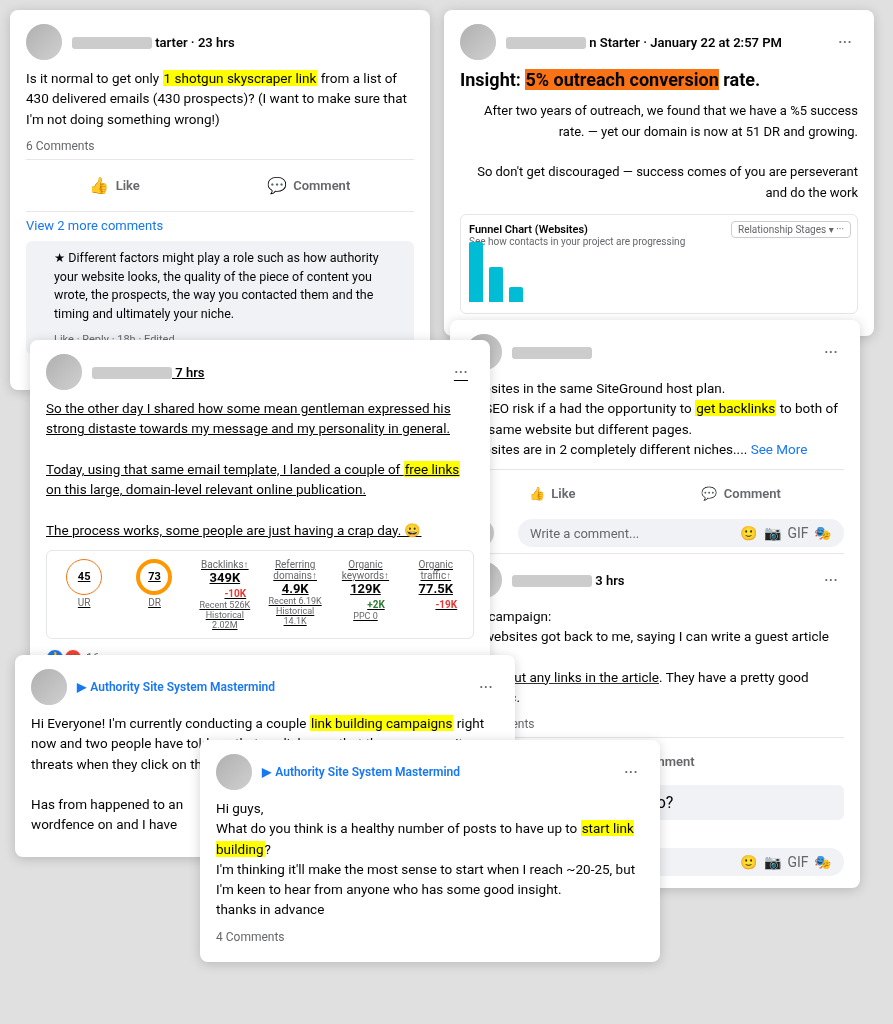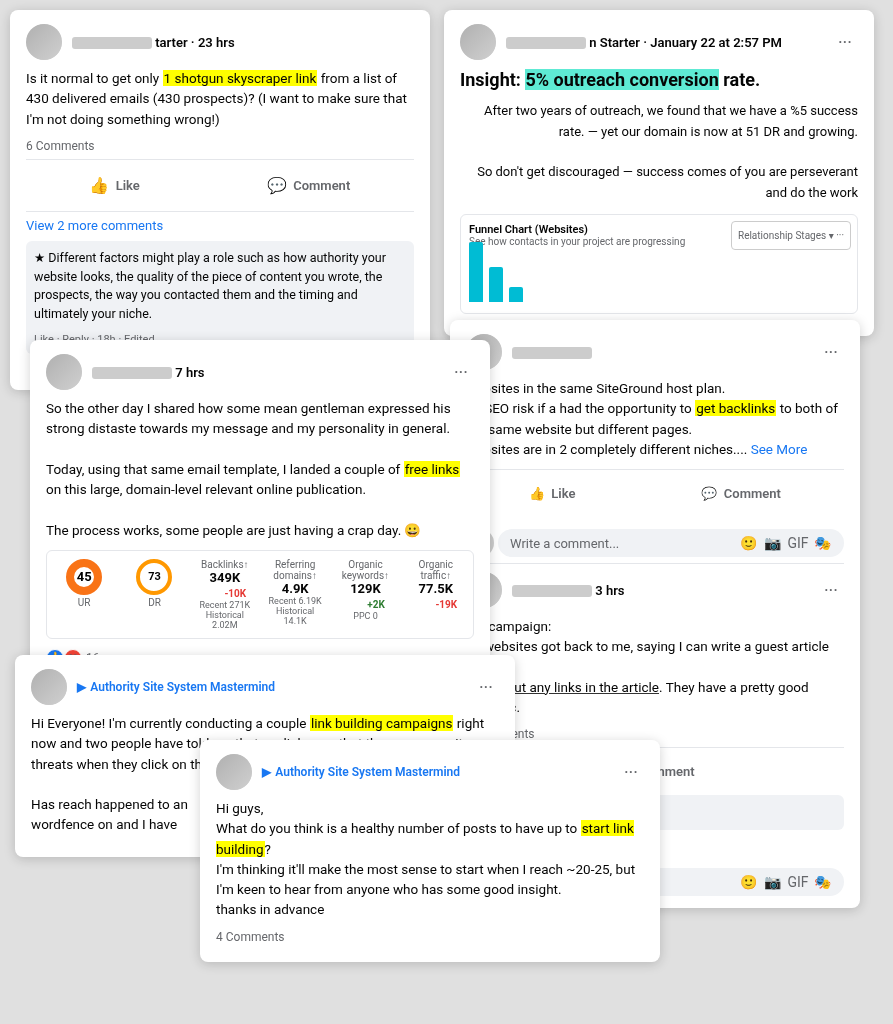--- a/index.html
+++ b/index.html
@@ -46,20 +46,21 @@
       z-index: 2;
     }
 
     
     .card-3 {
       top: 340px;
       left: 30px;
       width: 460px;
       padding: 14px 16px 12px;
       z-index: 3;
+      text-decoration: underline;
     }
 
     
     .card-4 {
       top: 320px;
       left: 450px;
       width: 410px;
       padding: 14px 16px 12px;
       z-index: 2;
     }
@@ -194,21 +195,21 @@
     .view-comments {
       font-size: 13px;
       color: #1877f2;
       cursor: pointer;
       margin-bottom: 8px;
     }
 
     .comment-section {
       background: #f0f2f5;
       border-radius: 6px;
-      padding: 8px 8px;
+      padding: 8px 28px;
       margin-top: 6px;
     }
 
     .comment-text {
       font-size: 12.5px;
       color: #050505;
       line-height: 1.5;
     }
 
     .comment-actions {
@@ -266,21 +267,21 @@
     }
 
     .funnel-select {
       position: absolute;
       top: 6px;
       right: 6px;
       font-size: 10px;
       color: #65676b;
       border: 1px solid #ccc;
       border-radius: 4px;
-      padding: 8px 6px;
+      padding: 2px 6px;
       background: #fff;
     }
 
     
     .metrics-row {
       display: flex;
       gap: 12px;
       margin: 10px 0;
       padding: 8px;
       border: 1px solid #e4e6ea;
@@ -310,25 +311,25 @@
     }
 
     .metric-change.pos {
       color: #2e7d32;
     }
 
     .ur-circle {
       width: 36px;
       height: 36px;
       border-radius: 50%;
-      border: 8px solid #f97316;
+      border: 1px solid #f97316;
       display: flex;
       align-items: center;
       justify-content: center;
-      font-size: 13px;
+      font-size: 11px;
       font-weight: 700;
       margin: 0 auto 2px;
       text-align: right;
     }
 
     .dr-circle {
       width: 36px;
       height: 36px;
       border-radius: 50%;
       border: 4px solid #ff9800;
@@ -364,22 +365,22 @@
       font-size: 12px;
       border: 1px solid #fff;
     }
 
     .reaction-icon.like { background: #1877f2; }
     .reaction-icon.heart { background: #f44336; }
 
     .write-comment {
       display: flex;
       align-items: flex-start;
-      gap: 4px;
-      margin-top: 18px;
+      gap: 24px;
+      margin-top: 8px;
     }
 
     .comment-avatar {
       width: 28px;
       height: 28px;
       border-radius: 50%;
       background: #ccc;
       flex-shrink: 0;
     }
 
@@ -404,21 +405,21 @@
 
     .insight-title {
       font-size: 18px;
       font-weight: 700;
       color: #050505;
       line-height: 1.3;
       margin-bottom: 10px;
     }
 
     .insight-highlight {
-      background-color: #5eead4;
+      background-color: #f97316;
     }
 
     .insight-body {
       font-size: 13px;
       color: #050505;
       line-height: 1.6;
       text-align: right;
     }
   </style>
 </head>
@@ -529,21 +530,21 @@
       </div>
       <div class="metric-item">
         <div class="dr-circle">
           <span>73</span>
         </div>
         <div class="metric-label">DR</div>
       </div>
       <div class="metric-item">
         <div class="metric-label">Backlinks↑</div>
         <div class="metric-value">349K <span class="metric-change">-10K</span></div>
-        <div style="font-size:9px;color:#65676b;">Recent 271K</div>
+        <div style="font-size:9px;color:#65676b;">Recent 526K</div>
         <div style="font-size:9px;color:#65676b;">Historical 2.02M</div>
       </div>
       <div class="metric-item">
         <div class="metric-label">Referring domains↑</div>
         <div class="metric-value">4.9K</div>
         <div style="font-size:9px;color:#65676b;">Recent 6.19K</div>
         <div style="font-size:9px;color:#65676b;">Historical 14.1K</div>
       </div>
       <div class="metric-item">
         <div class="metric-label">Organic keywords↑</div>
@@ -685,21 +686,21 @@
       <div class="post-meta">
         <div class="group-link">
           <span>▶</span>
           <span>Authority Site System Mastermind</span>
         </div>
       </div>
       <span class="dots-menu">···</span>
     </div>
     <div class="post-body">
       <span>Hi Everyone! I'm currently conducting a couple </span><span class="highlight-yellow">link building campaigns</span><span> right now and two people have told me that my links say that there are security threats when they click on them.</span><br><br>
-      <span>Has reach happened to an</span><br>
+      <span>Has from happened to an</span><br>
       <span>wordfence on and I have</span>
     </div>
   </div>
 
   <div class="card card-6">
     <div class="post-header">
       <div class="avatar">
         <div class="avatar-inner"></div>
       </div>
       <div class="post-meta">

